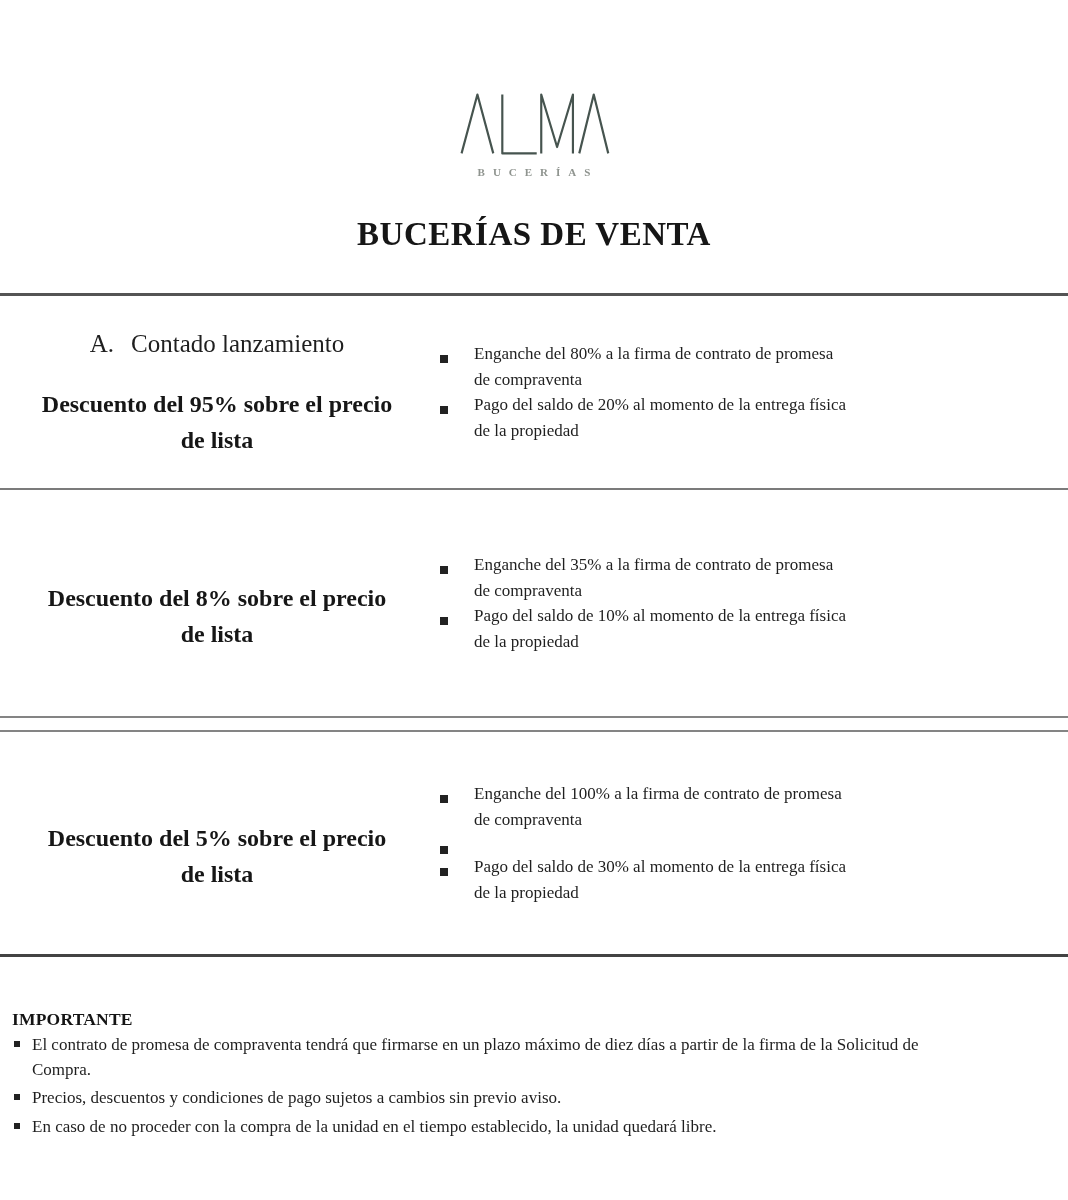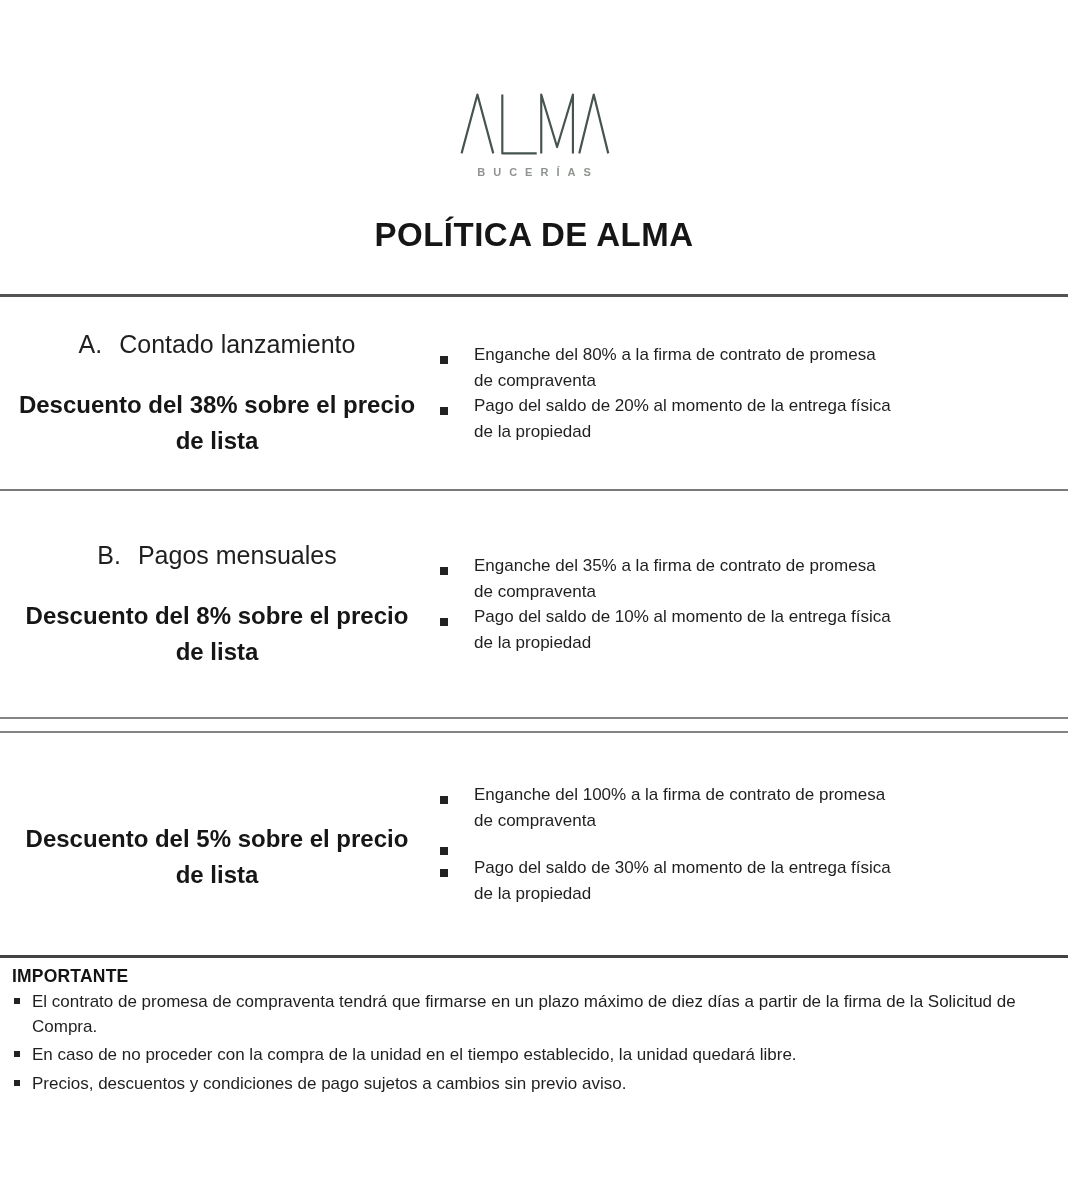--- a/index.html
+++ b/index.html
@@ -3,21 +3,21 @@
 <meta charset="utf-8">
 <style>
   html,body{margin:0;padding:0;}
   body{
     width:1068px;height:1200px;
     background:#ffffff;
     font-family:"Liberation Sans",sans-serif;
     color:#1f1f1f;
     overflow:hidden;
   }
-  .page{width:1068px;height:1200px;position:relative;}
+  .page{width:1068px;height:1200px;position:relative;font-family:Liberation Serif, serif;}
   .sr-only{position:absolute;width:1px;height:1px;overflow:hidden;clip:rect(0 0 0 0);white-space:nowrap;}
 
   
   .header{ text-align:center; padding-top:90px; }
   .logo{ display:inline-block; }
   .logo svg{ display:block; margin:0 auto; }
   .logo-sub{
     margin-top:9px;
     font-size:11px;
     letter-spacing:8px;
@@ -80,21 +80,21 @@
   }
   .sq{
     flex:0 0 auto;
     width:8px;height:8px;
     background:#222222;
     margin:14px 26px 0 0;
   }
   .bullet-text{ white-space:pre-line; }
 
   
-  .important{ padding:5px 0 0 12px; }
+  .important{ padding:5px 0 0 12px;margin-top:44px; }
   .important h2{
     margin:3px 0 3px 0;
     font-size:17.5px;
     font-weight:bold;
     letter-spacing:0.2px;
     color:#141414;
   }
   ul.imp-list{ list-style:none; margin:0; padding:0; }
   ul.imp-list li{
     display:flex;
@@ -121,54 +121,51 @@
     <div class="logo">
       <span class="sr-only">ALMA</span>
       <svg width="160" height="67" viewBox="0 0 176 74" fill="none">
         <polyline points="8,70 25.5,5 43,70" stroke="#46544f" stroke-width="2.4" stroke-linejoin="round"></polyline>
         <polyline points="53,5 53,70 91,70" stroke="#46544f" stroke-width="2.4" stroke-linejoin="round"></polyline>
         <polyline points="96,70 96,5 113.5,63 131,5 131,70" stroke="#46544f" stroke-width="2.4" stroke-linejoin="round"></polyline>
         <polyline points="138,70 154,5 170,70" stroke="#46544f" stroke-width="2.4" stroke-linejoin="round"></polyline>
       </svg>
       <div class="logo-sub">BUCERÍAS</div>
     </div>
-    <h1 class="doc-title">POLÍTICA DE ALMA</h1>
+    <h1 class="doc-title">BUCERÍAS DE VENTA</h1>
   </div>
 
   <div class="rule top"></div>
 
   <section class="policy-row sec-a">
     <div class="left-cell">
       <div class="option-line">
         <span class="option-letter">A.</span><span>Contado lanzamiento</span>
       </div>
-      <div class="discount">Descuento del 38% sobre el precio
+      <div class="discount">Descuento del 95% sobre el precio
 de lista</div>
     </div>
     <ul class="bullets">
       <li>
         <span class="sq"></span>
         <span class="bullet-text">Enganche del 80% a la firma de contrato de promesa
 de compraventa</span>
       </li>
       <li>
         <span class="sq"></span>
         <span class="bullet-text">Pago del saldo de 20% al momento de la entrega física
 de la propiedad</span>
       </li>
     </ul>
   </section>
 
   <div class="rule mid"></div>
 
   <section class="policy-row sec-b">
     <div class="left-cell">
-      <div class="option-line">
-        <span class="option-letter">B.</span><span>Pagos mensuales</span>
-      </div>
       <div class="discount">Descuento del 8% sobre el precio
 de lista</div>
     </div>
     <ul class="bullets">
       <li>
         <span class="sq"></span>
         <span class="bullet-text">Enganche del 35% a la firma de contrato de promesa
 de compraventa</span>
       </li>
       <li>
@@ -208,22 +205,22 @@
   <footer class="important">
     <h2>IMPORTANTE</h2>
     <ul class="imp-list">
       <li>
         <span class="sq2"></span>
         <span class="imp-text">El contrato de promesa de compraventa tendrá que firmarse en un plazo máximo de diez días a partir de la firma de la Solicitud de
 Compra.</span>
       </li>
       <li>
         <span class="sq2"></span>
+        <span class="imp-text">Precios, descuentos y condiciones de pago sujetos a cambios sin previo aviso.</span>
+      </li>
+      <li>
+        <span class="sq2"></span>
         <span class="imp-text">En caso de no proceder con la compra de la unidad en el tiempo establecido, la unidad quedará libre.</span>
       </li>
-      <li>
-        <span class="sq2"></span>
-        <span class="imp-text">Precios, descuentos y condiciones de pago sujetos a cambios sin previo aviso.</span>
-      </li>
     </ul>
   </footer>
 
 </div>
 
 </body></html>

